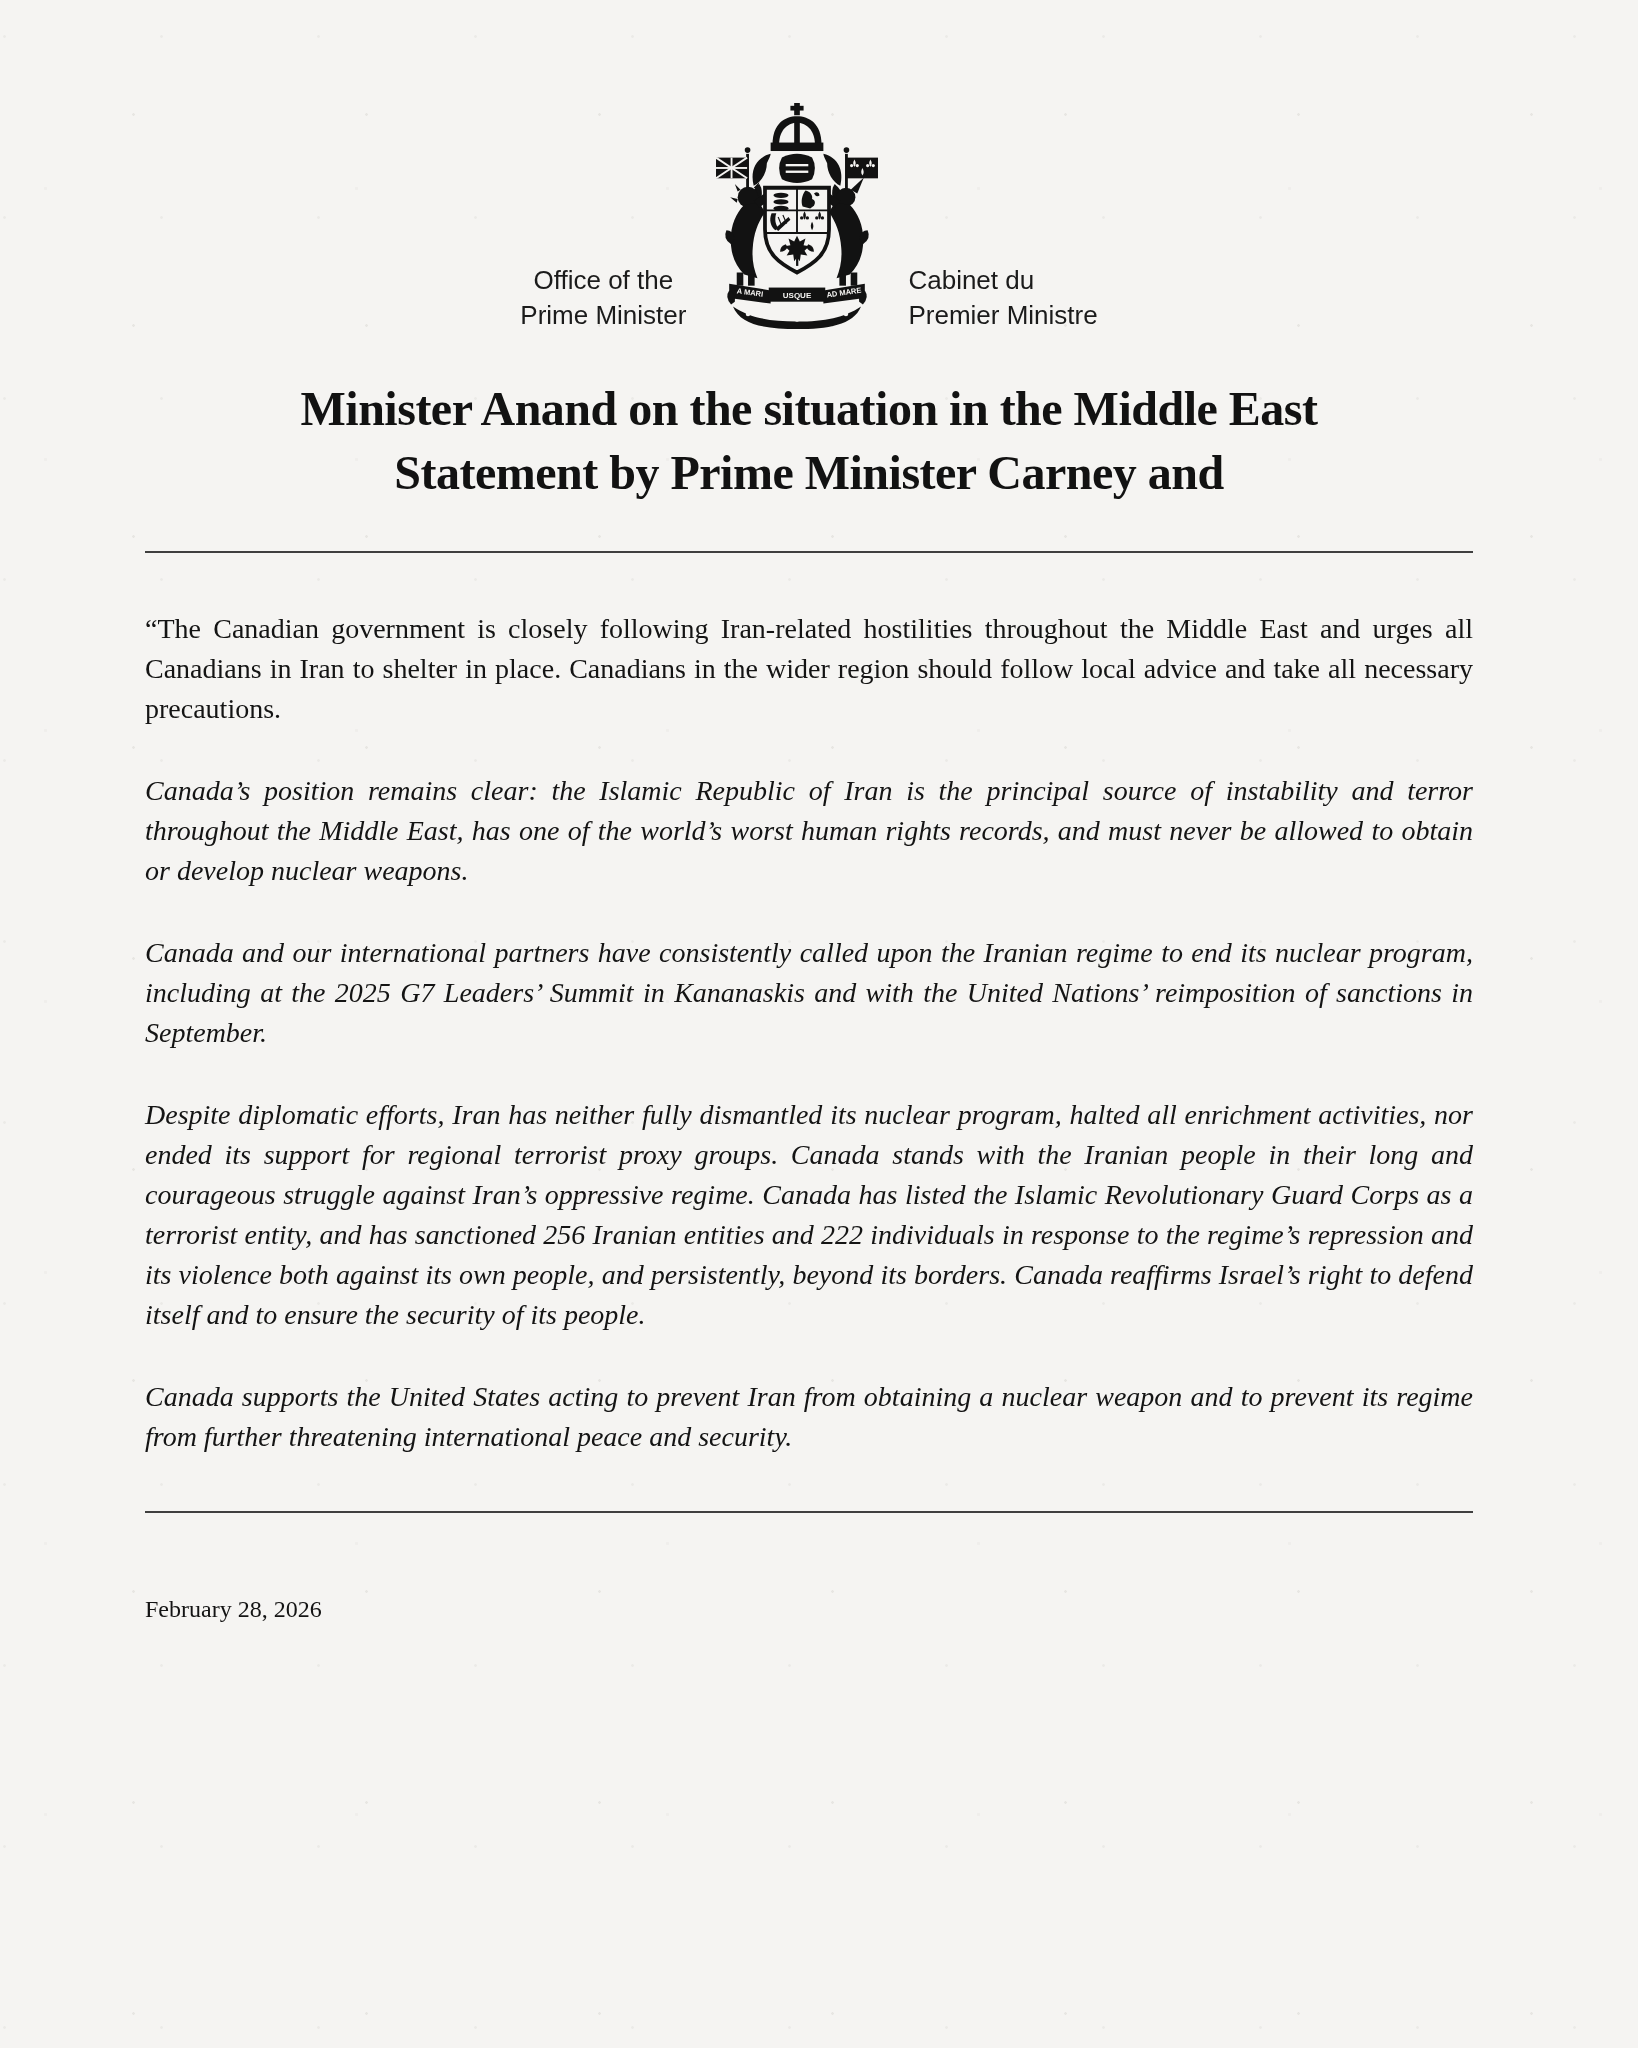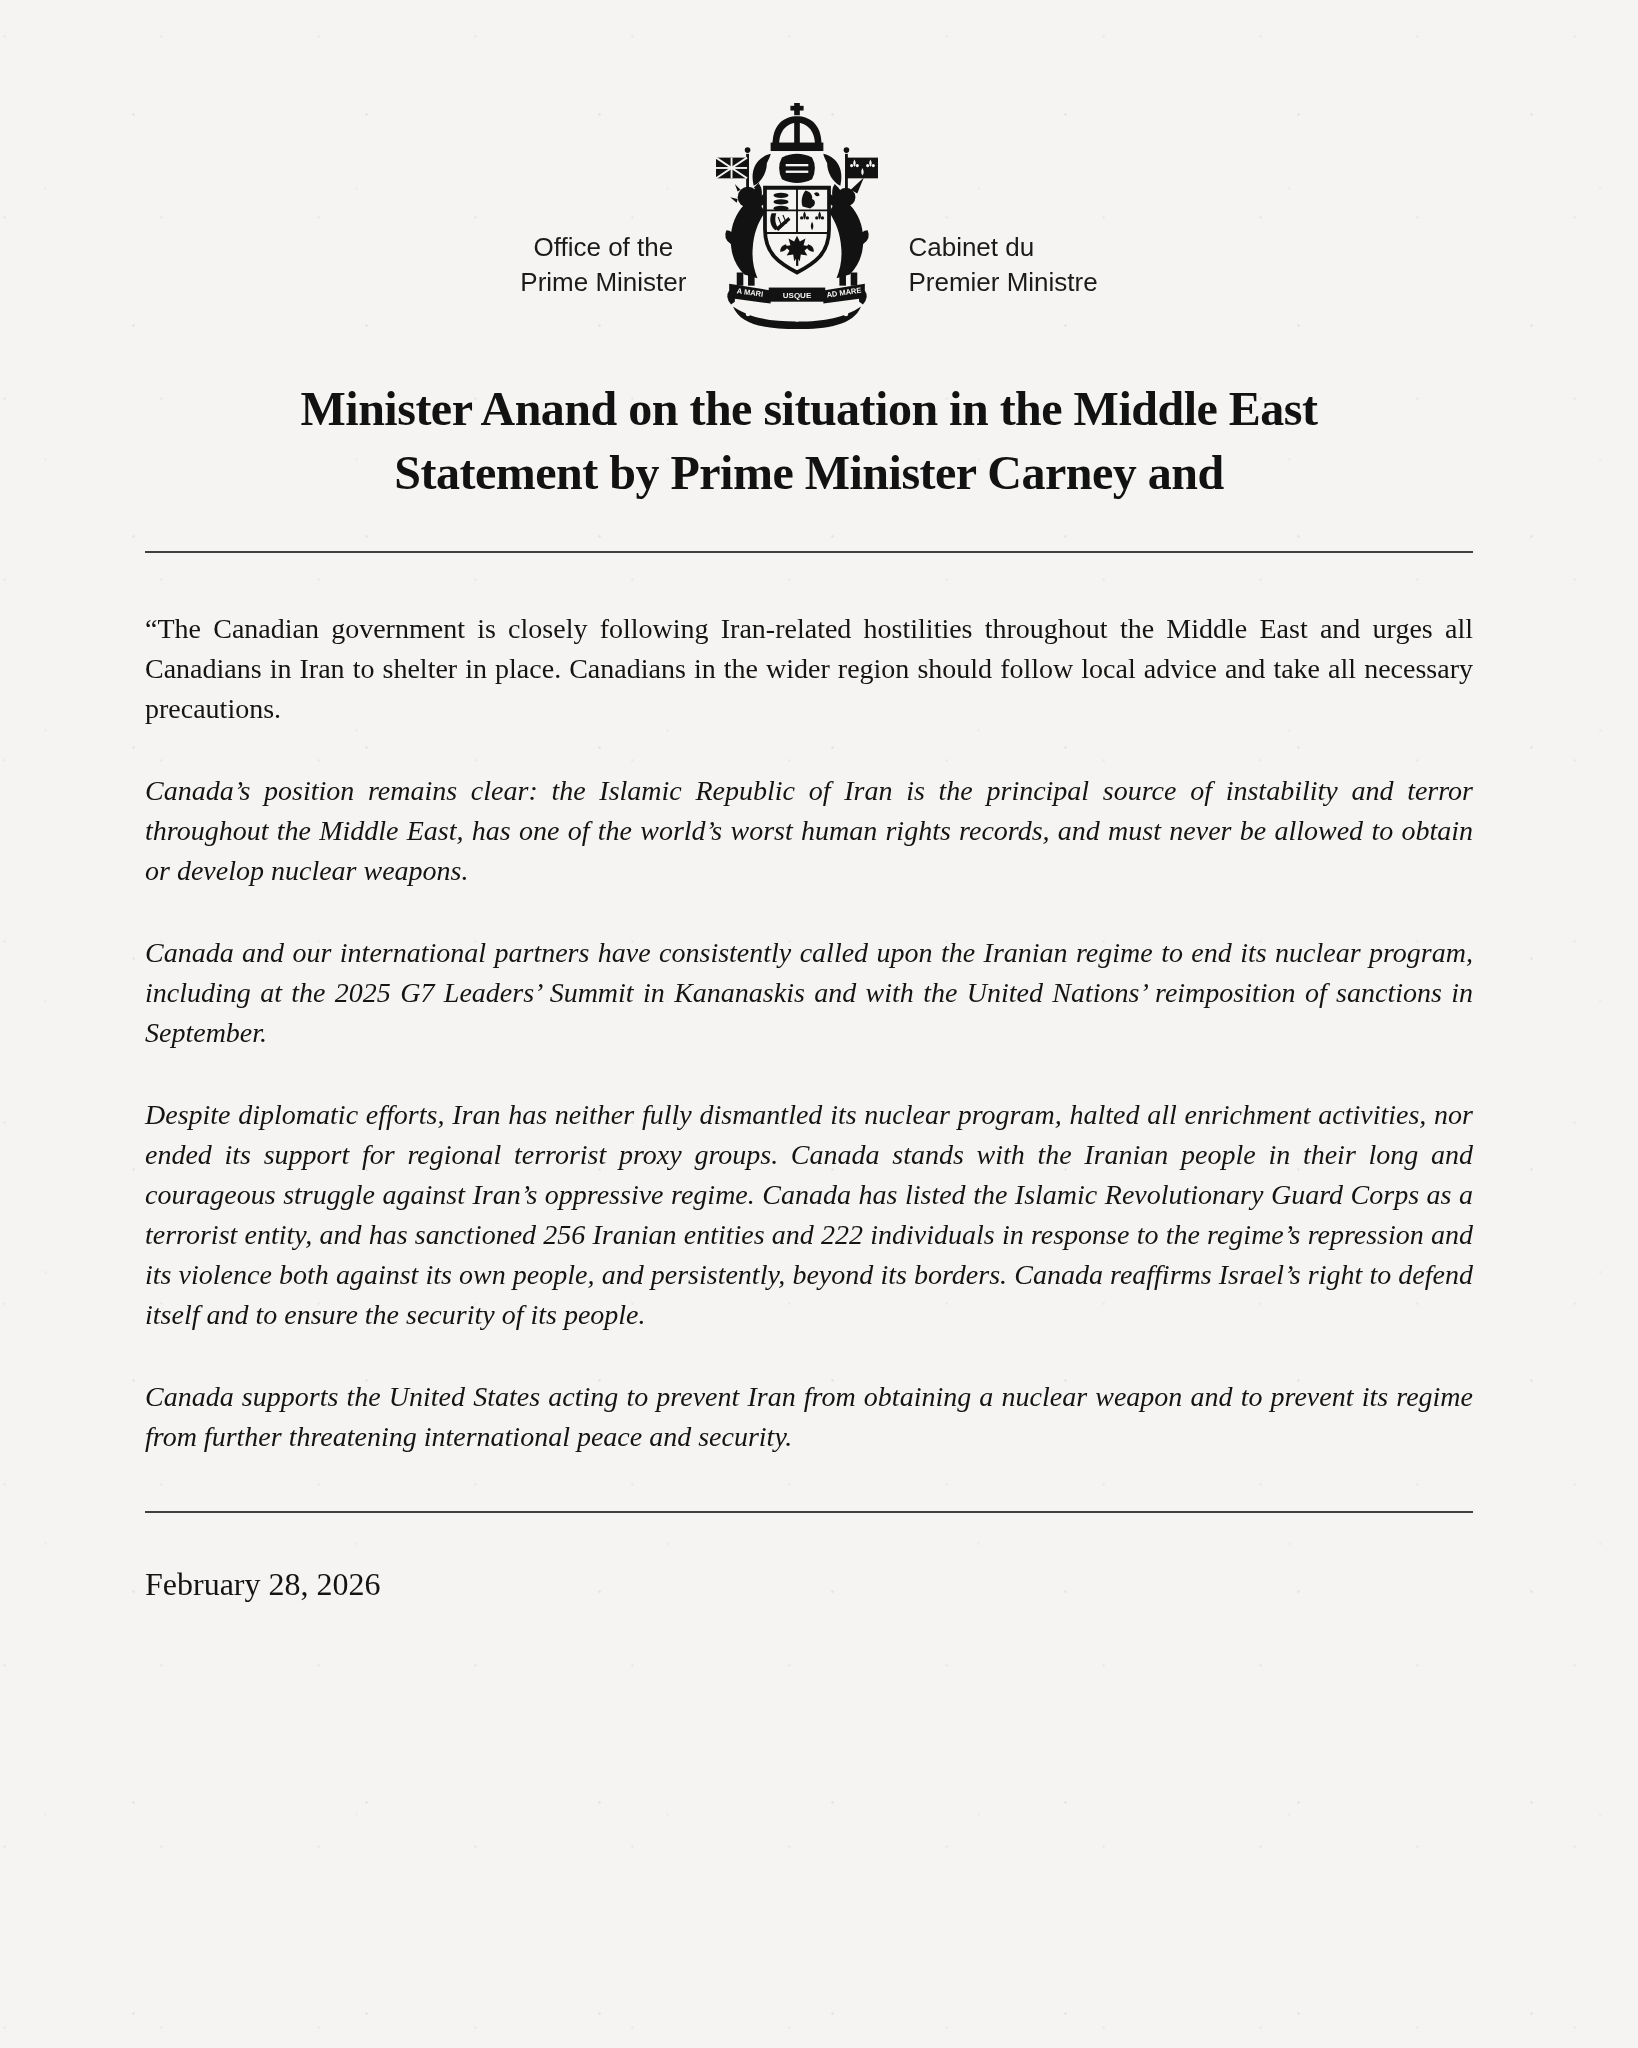--- a/index.html
+++ b/index.html
@@ -26,21 +26,21 @@
     background-position: 17px 9px, 83px 127px, 201px 53px;
   }
   .content {
     position: relative;
     padding: 0 165px 0 145px;
   }
   
   .letterhead {
     display: flex;
     justify-content: center;
-    align-items: center;
+    align-items: flex-end;
     gap: 26px;
     padding-top: 103px;
   }
   .org {
     font-family: "Liberation Sans", sans-serif;
     font-size: 26px;
     line-height: 35px;
     color: #1b1b1b;
     margin-top: 93px;
     white-space: nowrap;
@@ -71,22 +71,22 @@
     margin-top: 56px;
     font-size: 28px;
     line-height: 40px;
     text-align: justify;
     hyphens: none;
   }
   .statement p { margin: 0; }
   .statement p + p { margin-top: 42px; font-style: italic; }
   
   .date {
-    margin-top: 51px;
-    font-size: 32px;
+    margin-top: 76px;
+    font-size: 24px;
     line-height: 40px;
   }
 </style>
 </head>
 <body>
 
 <div class="page">
   <div class="texture"></div>
 
   <div class="content">

